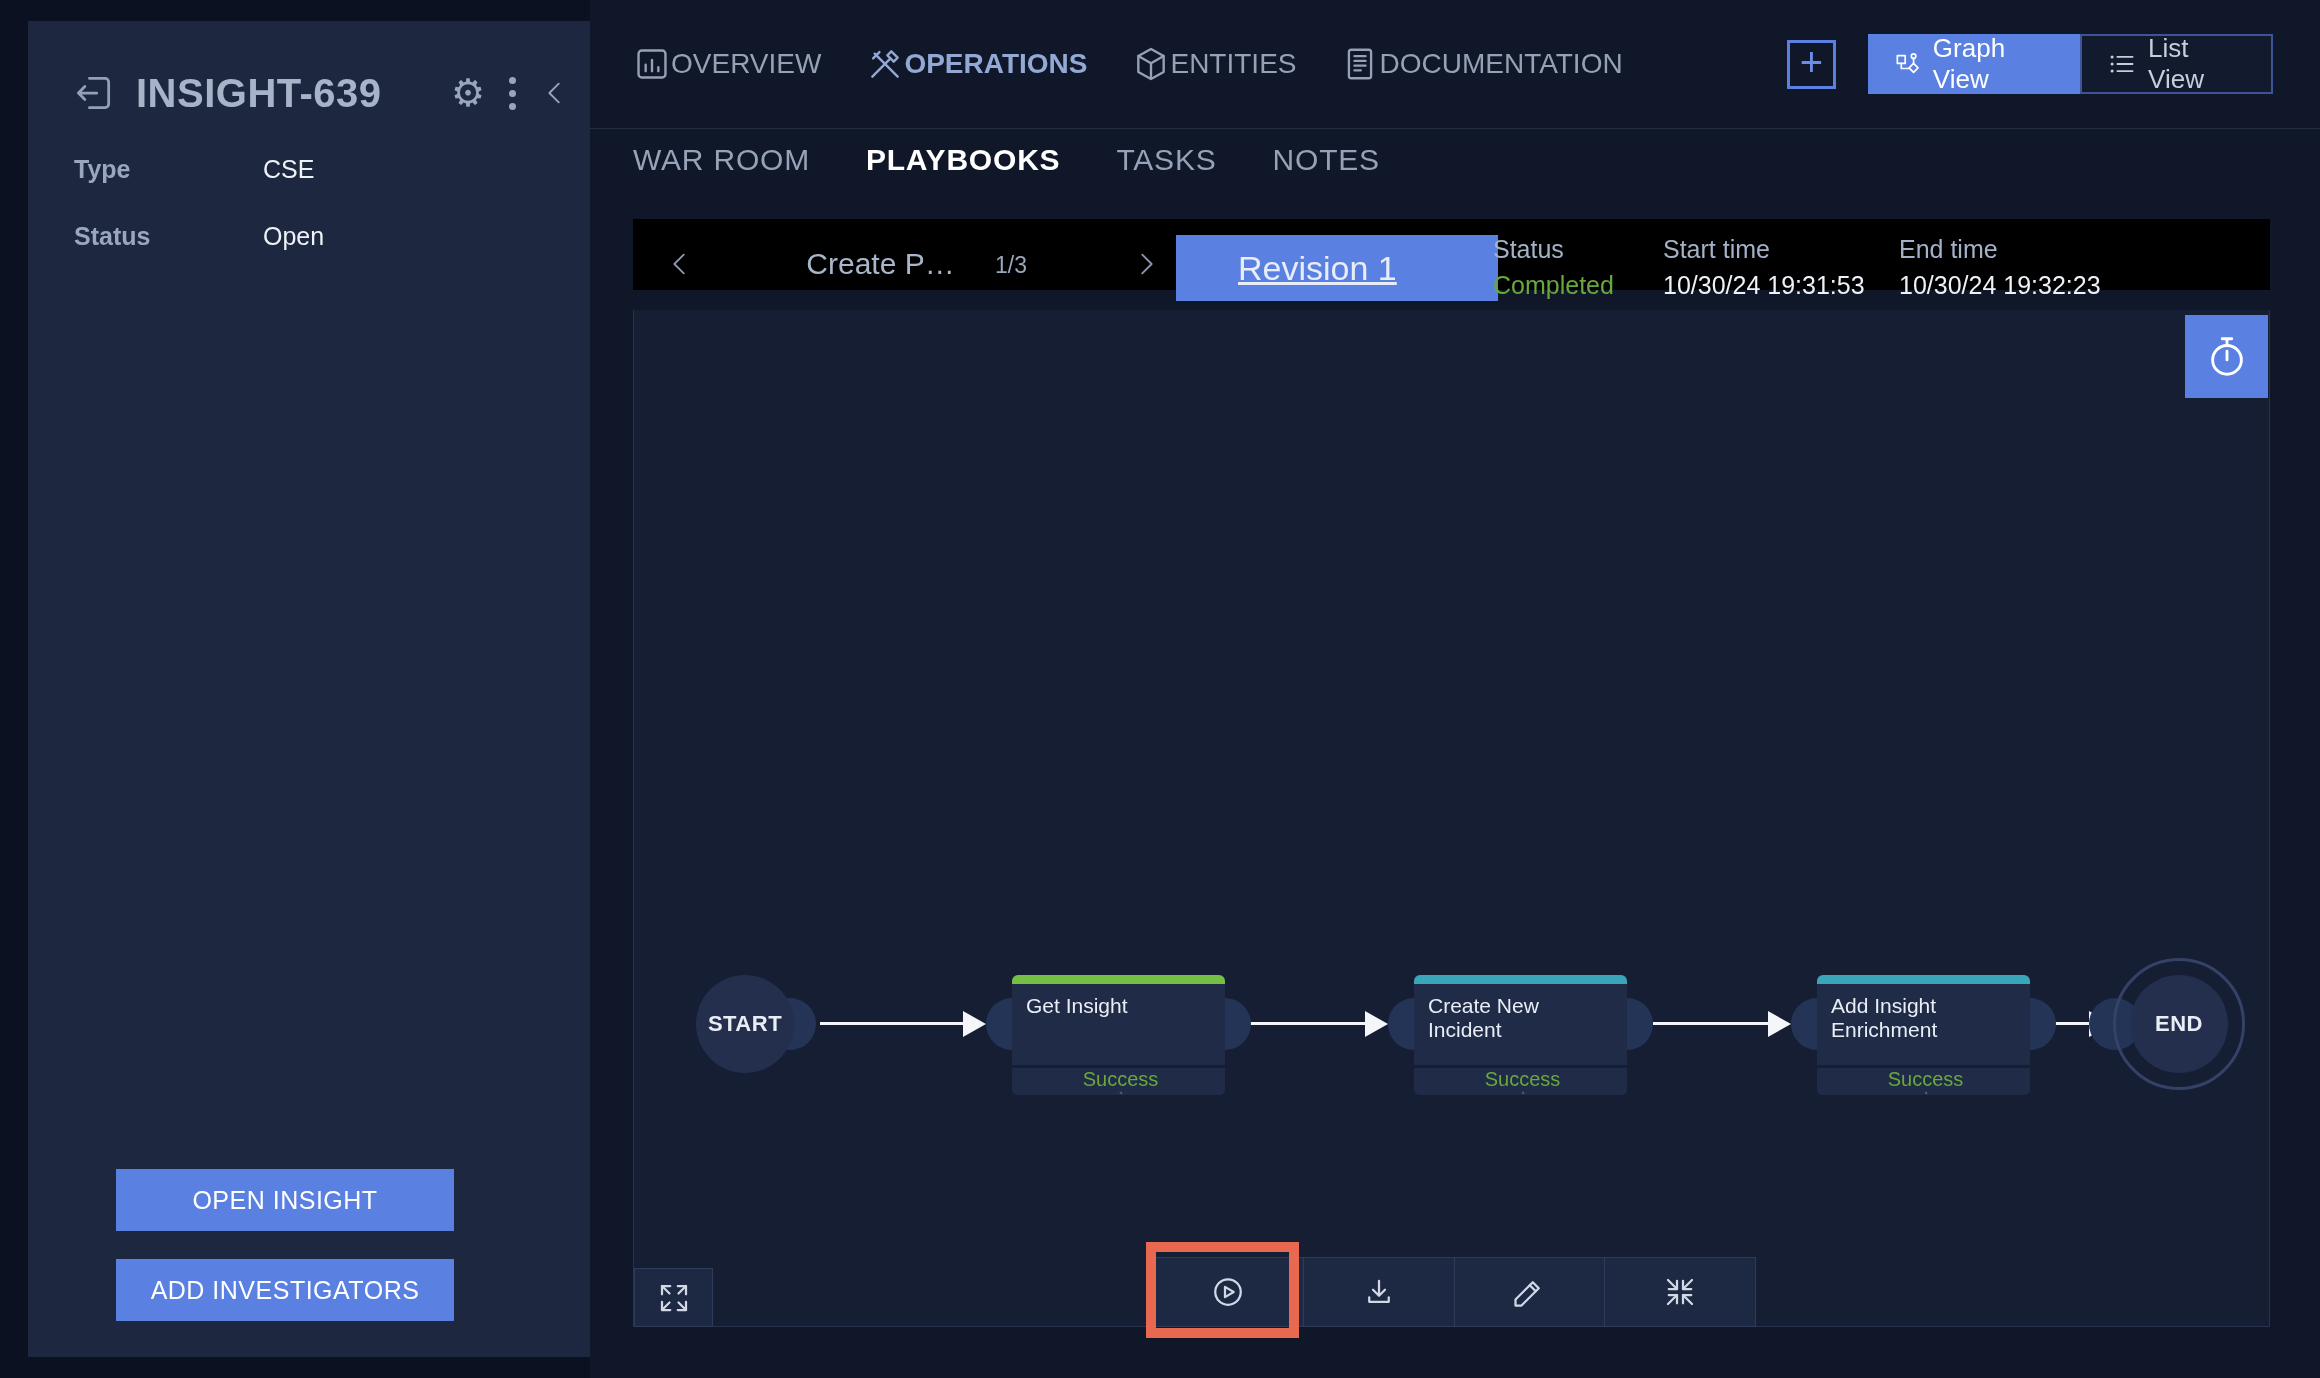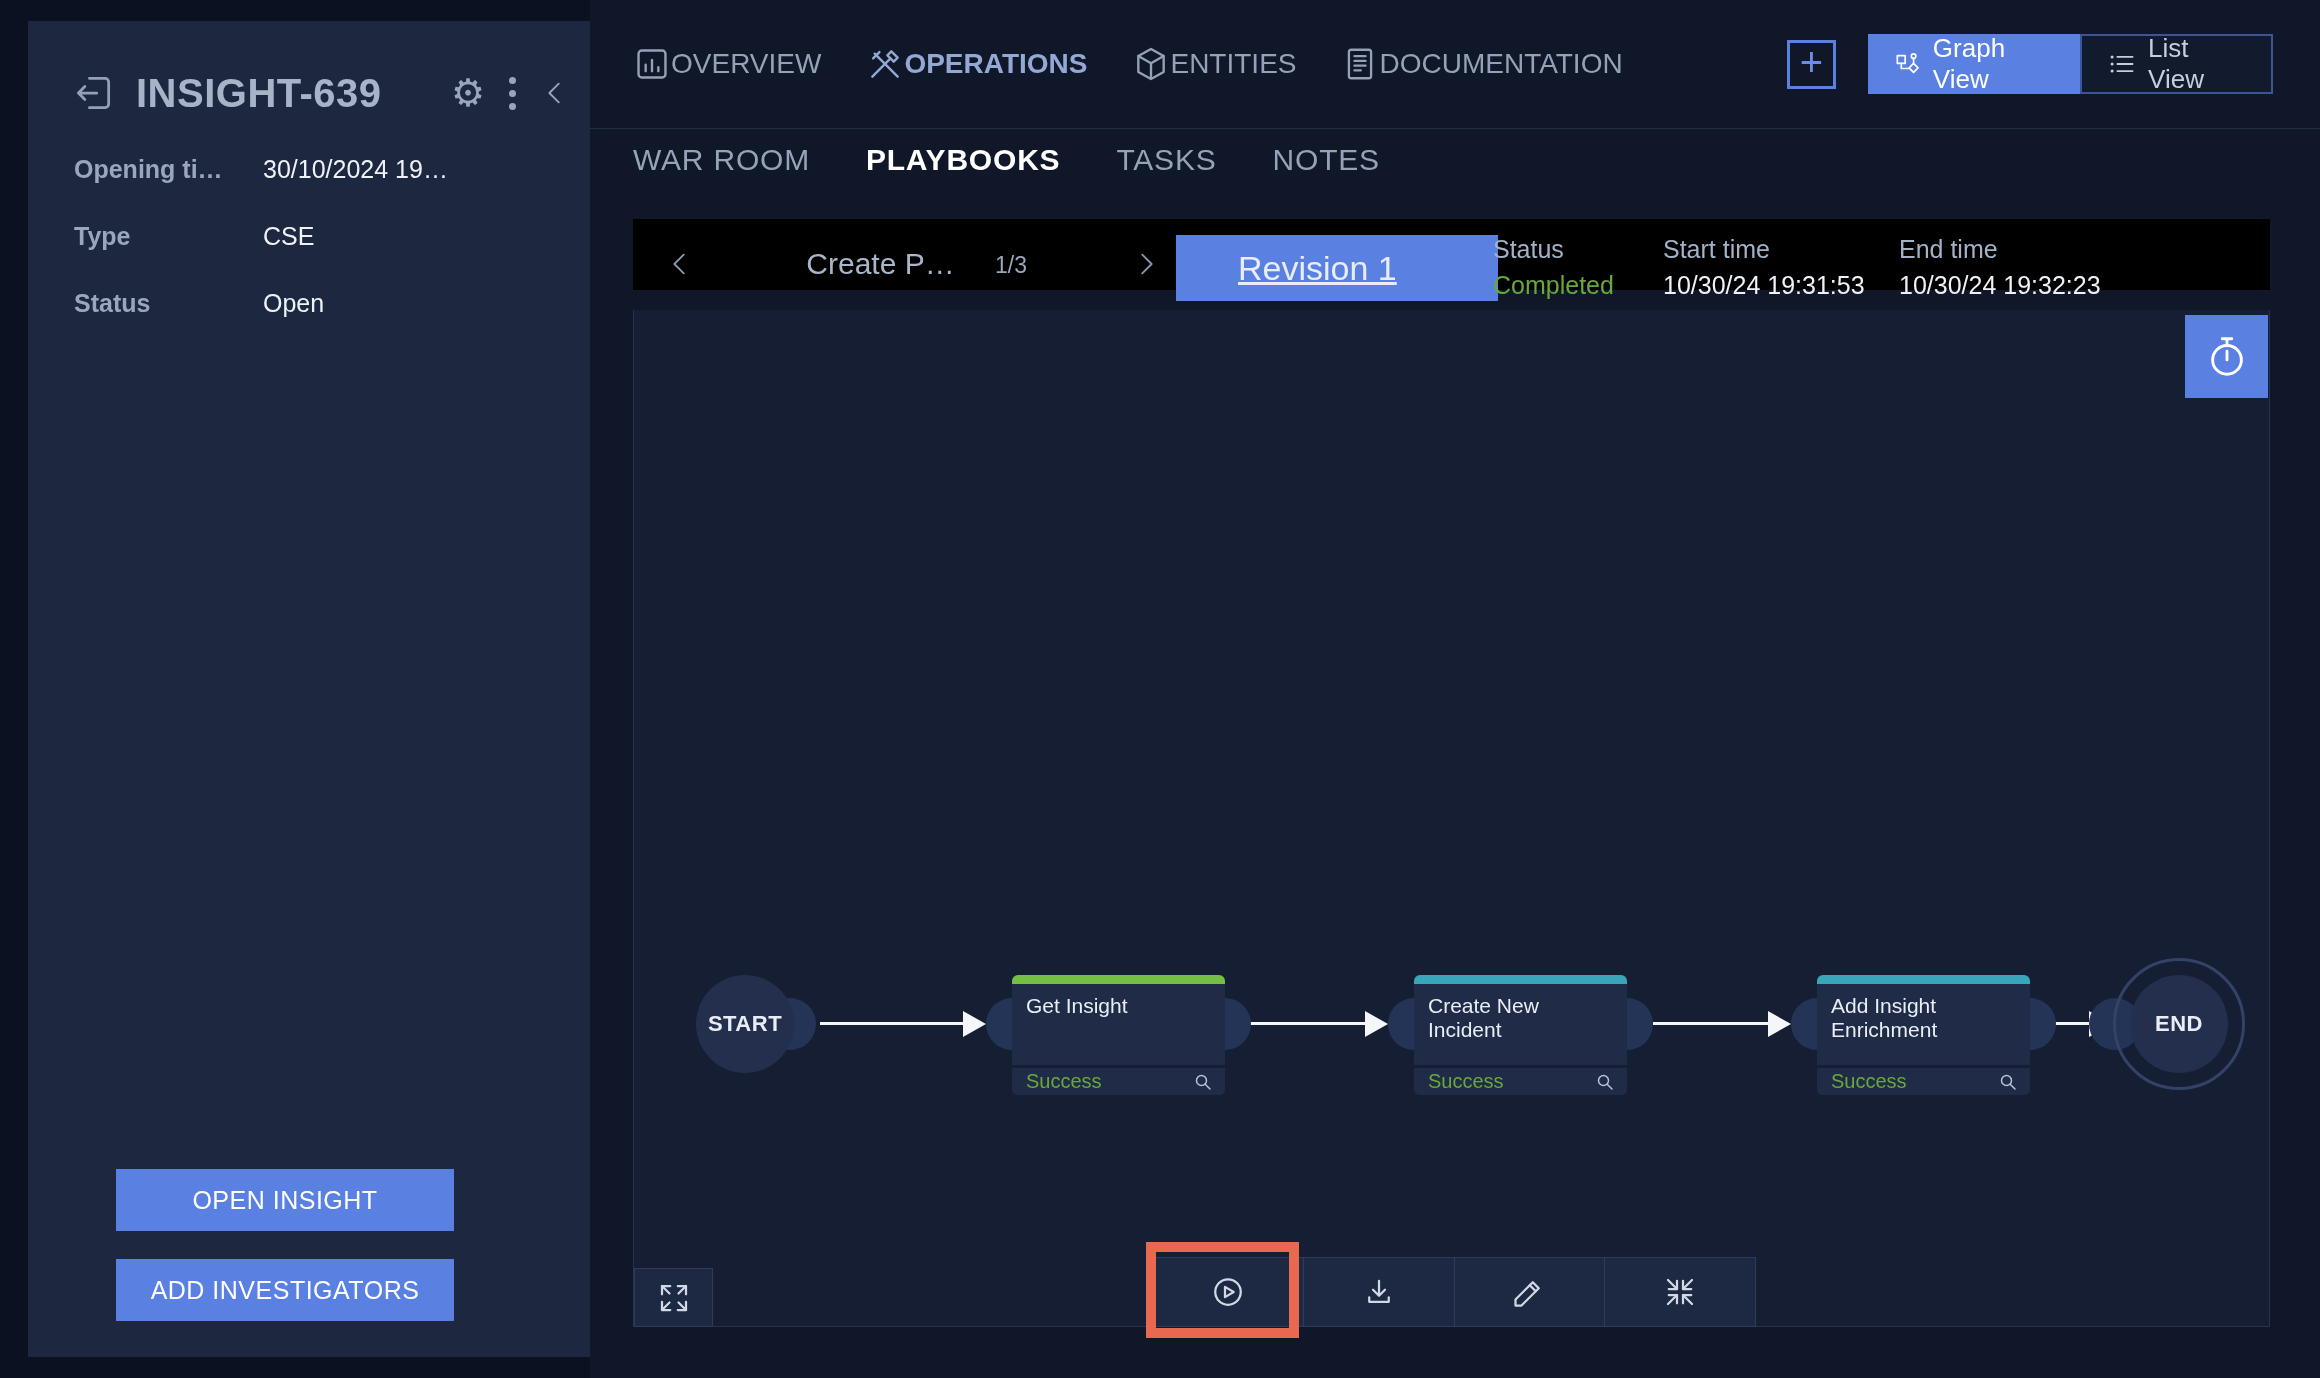--- a/index.html
+++ b/index.html
@@ -96,21 +96,21 @@
 
   .node{position:absolute;top:665px;width:213px;height:120px;cursor:pointer;z-index:2;}
   .node .bump{top:23px;}
   .node .bump.bl{left:-26px;}
   .node .bump.br{left:187px;}
   .accent{position:relative;height:9px;border-radius:6px 6px 0 0;z-index:2;}
   .accent.green{background:var(--node-green,#74bf44);}
   .accent.teal{background:var(--node-teal,#38a6b8);}
   .n-body{position:relative;height:81px;background:#1f2b47;padding:10px 14px;font-size:21px;color:#e9eef6;z-index:2;}
   .n-footer{position:relative;height:27px;margin-top:3px;background:#1f2b47;border-radius:0 0 5px 5px;
-    display:flex;align-items:center;justify-content:space-between;padding:0 10px 0 14px;z-index:2;}
+    display:flex;align-items:center;justify-content:space-between;padding:0 10px 0 14px;z-index:2;flex-direction:column;}
   .n-result{font-size:20px;color:var(--success-green,#68a83c);}
   .n-zoom{width:24px;height:24px;color:#b9c2d4;cursor:pointer;}
 
   
   .tb-expand{position:absolute;left:0;top:958px;width:79px;height:59px;background:#1d2842;border:1px solid #2e3b5a;
     display:flex;align-items:center;justify-content:center;color:#d2d9e6;cursor:pointer;padding:0;}
   .tb-group{position:absolute;left:518px;top:947px;width:604px;height:70px;display:flex;background:#1d2842;border:1px solid #2e3b5a;}
   .tb-btn{flex:1;display:flex;align-items:center;justify-content:center;color:#d2d9e6;cursor:pointer;background:transparent;border:none;padding:0;}
   .tb-btn + .tb-btn{border-left:1px solid #2e3b5a;}
   .tb-btn svg,.tb-expand svg{width:36px;height:36px;}
@@ -139,24 +139,20 @@
             <i></i>
           </span>
         <span class="sb-collapse">
           <svg viewBox="0 0 24 24" class="ic" stroke-width="1.8">
               <path d="M15 4.5L7.5 12l7.5 7.5"></path>
             </svg>
         </span>
       </span>
     </div>
     <div class="sb-fields">
-      <div class="f-row">
-        <span class="f-label">Opening ti…</span>
-        <span class="f-value">30/10/2024 19…</span>
-      </div>
       <div class="f-row">
         <span class="f-label">Type</span>
         <span class="f-value">CSE</span>
       </div>
       <div class="f-row">
         <span class="f-label">Status</span>
         <span class="f-value">Open</span>
       </div>
     </div>
     <button class="sb-btn open">OPEN INSIGHT</button>

